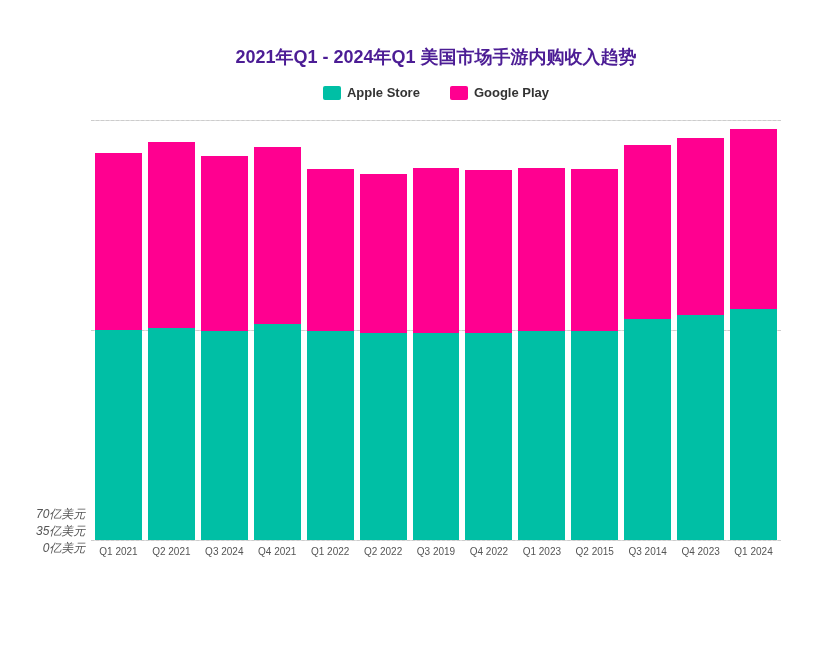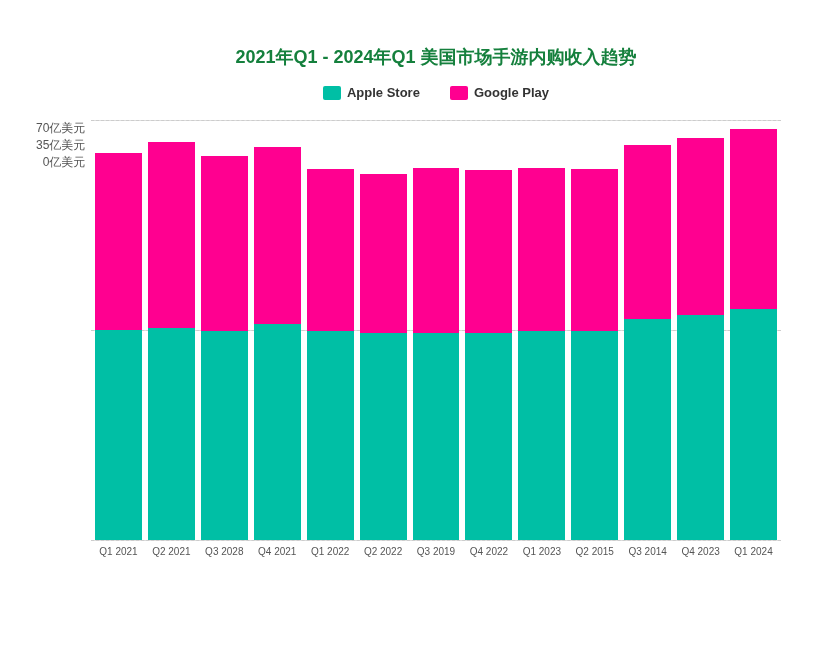--- a/index.html
+++ b/index.html
@@ -15,21 +15,21 @@
     .chart-container {
       width: 780px;
       height: 620px;
       position: relative;
       padding: 20px 20px 60px 70px;
     }
     .chart-title {
       text-align: center;
       font-size: 18px;
       font-weight: bold;
-      color: #15803d;
+      color: #4c1d95;
       margin-bottom: 16px;
     }
     .legend {
       display: flex;
       justify-content: center;
       gap: 30px;
       margin-bottom: 20px;
     }
     .legend-item {
       display: flex;
@@ -49,21 +49,22 @@
       width: 100%;
       height: 420px;
     }
     .y-axis {
       position: absolute;
       left: -55px;
       top: 0;
       height: 100%;
       display: flex;
       flex-direction: column;
-      justify-content: flex-start;
+      justify-content: flex-end;
+      font-style: italic;
     }
     .y-label {
       font-size: 12px;
       color: #555;
       text-align: right;
     }
     .gridlines {
       position: absolute;
       top: 0;
       left: 0;
@@ -236,21 +237,21 @@
               <div class="bar-google" style="height: 180px;"></div>
               <div class="bar-apple" style="height: 231px;"></div>
             </div>
           </div>
         </div>
     </div>
 
     <div class="x-labels" id="x-labels">
     <div class="x-label">Q1 2021</div>
         <div class="x-label">Q2 2021</div>
-        <div class="x-label">Q3 2028</div>
+        <div class="x-label">Q3 2024</div>
         <div class="x-label">Q4 2021</div>
         <div class="x-label">Q1 2022</div>
         <div class="x-label">Q2 2022</div>
         <div class="x-label">Q3 2019</div>
         <div class="x-label">Q4 2022</div>
         <div class="x-label">Q1 2023</div>
         <div class="x-label">Q2 2015</div>
         <div class="x-label">Q3 2014</div>
         <div class="x-label">Q4 2023</div>
         <div class="x-label">Q1 2024</div>

